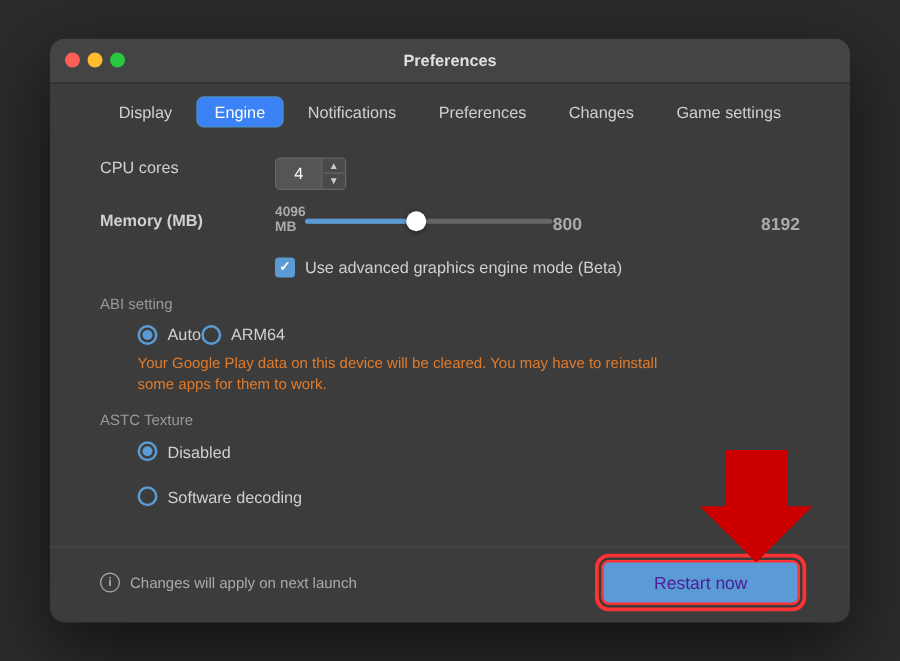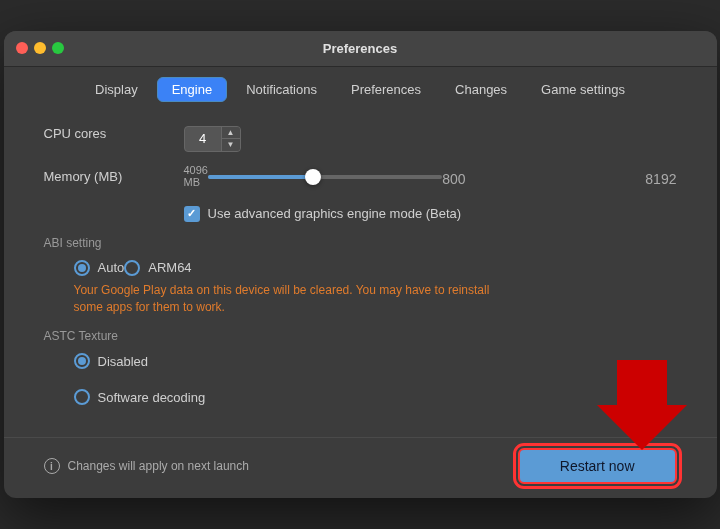--- a/index.html
+++ b/index.html
@@ -9,21 +9,21 @@
       background: #2b2b2b;
       display: flex;
       justify-content: center;
       align-items: center;
       width: 720px;
       height: 529px;
       overflow: hidden;
     }
 
     .window {
-      width: 713px;
+      width: 640px;
       background: #3c3c3c;
       border-radius: 12px;
       box-shadow: 0 20px 60px rgba(0,0,0,0.6);
       overflow: hidden;
       position: relative;
     }
 
     .titlebar {
       background: #444444;
       display: flex;
@@ -141,20 +141,21 @@
       color: #ccc;
       cursor: pointer;
       background: #4a4a4a;
     }
     .stepper-arrow:first-child { border-bottom: 1px solid #666; }
 
     .memory-row {
       display: flex;
       align-items: center;
       margin-bottom: 8px;
+      font-weight: bold;
     }
 
     .memory-label {
       font-size: 13px;
       color: #d0d0d0;
       width: 140px;
     }
 
     .slider-container {
       flex: 1;
@@ -342,21 +343,21 @@
       flex-shrink: 0;
     }
 
     .footer-text {
       font-size: 12px;
       color: #aaa;
     }
 
     .restart-btn {
       background: #5b9bd5;
-      color: #0f172a;
+      color: #4c1d95;
       border: 2px solid #ff3333;
       border-radius: 6px;
       padding: 8px 40px;
       font-size: 14px;
       font-weight: 500;
       cursor: pointer;
       outline: 3px solid #ff3333;
       outline-offset: 2px;
       margin-left: 40px;
     }

